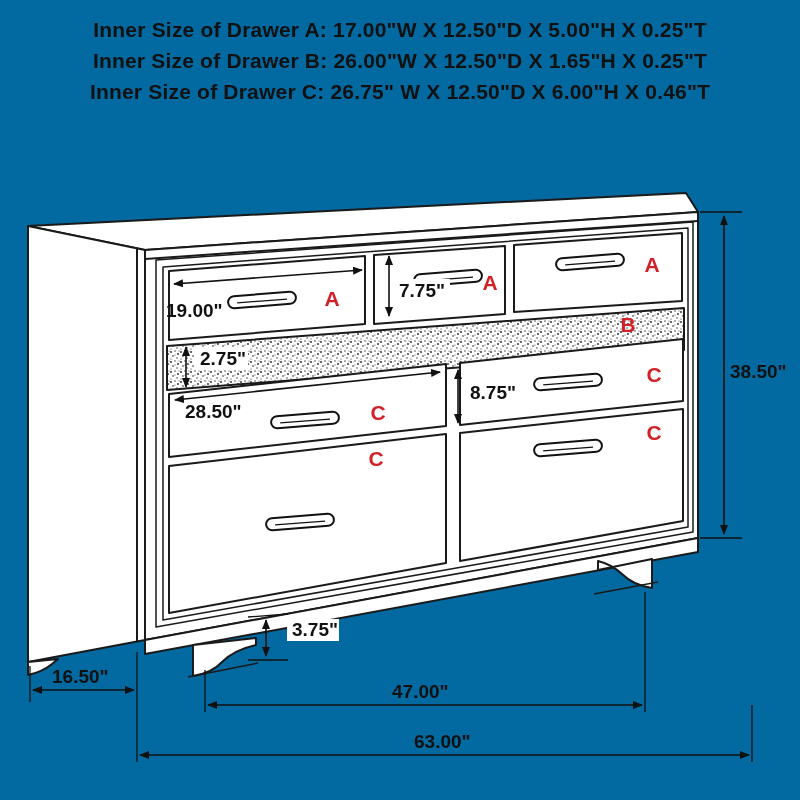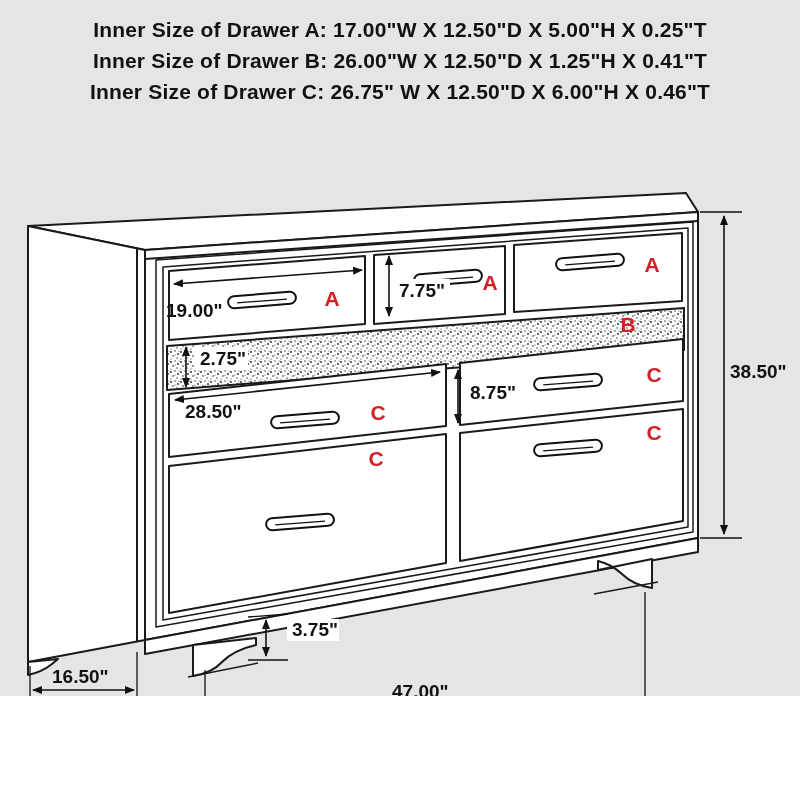--- a/index.html
+++ b/index.html
@@ -1,35 +1,35 @@
 <!DOCTYPE html>
 <html><head>
 <meta charset="utf-8">
 <style>
   html,body{margin:0;padding:0;background:#fff;}
   .page{
-    position:relative;width:800px;height:696px;background:#e5e5e5;overflow:hidden;
+    position:relative;width:800px;height:800px;background:#0369a1;overflow:hidden;
     font-family:"Liberation Sans",sans-serif;color:#111;
   }
   .header{
     position:absolute;top:14px;left:0;width:800px;text-align:center;
     font-weight:bold;font-size:21px;line-height:31px;color:#111;letter-spacing:.2px;
   }
   svg{position:absolute;left:0;top:0;}
   .dimtxt{font:bold 19px "Liberation Sans",sans-serif;fill:#111;}
   .redlbl{font:bold 21px "Liberation Sans",sans-serif;fill:#d22027;}
 </style>
 </head>
 <body>
 
 <div class="page">
 
   <div class="header">
     <div>Inner Size of Drawer A: 17.00"W X 12.50"D X 5.00"H X 0.25"T</div>
-    <div>Inner Size of Drawer B: 26.00"W X 12.50"D X 1.25"H X 0.41"T</div>
+    <div>Inner Size of Drawer B: 26.00"W X 12.50"D X 1.65"H X 0.25"T</div>
     <div>Inner Size of Drawer C: 26.75" W X 12.50"D X 6.00"H X 0.46"T</div>
   </div>
 
   <svg width="800" height="800" viewBox="0 0 800 800">
     <defs>
       <marker id="arr" markerWidth="11" markerHeight="9" refX="9" refY="4" orient="auto-start-reverse" markerUnits="userSpaceOnUse">
         <path d="M0,0 L10,4 L0,8 Z" fill="#111"></path>
       </marker>
       <pattern id="stipple" width="10" height="10" patternUnits="userSpaceOnUse">
         <rect width="10" height="10" fill="#fff"></rect>

